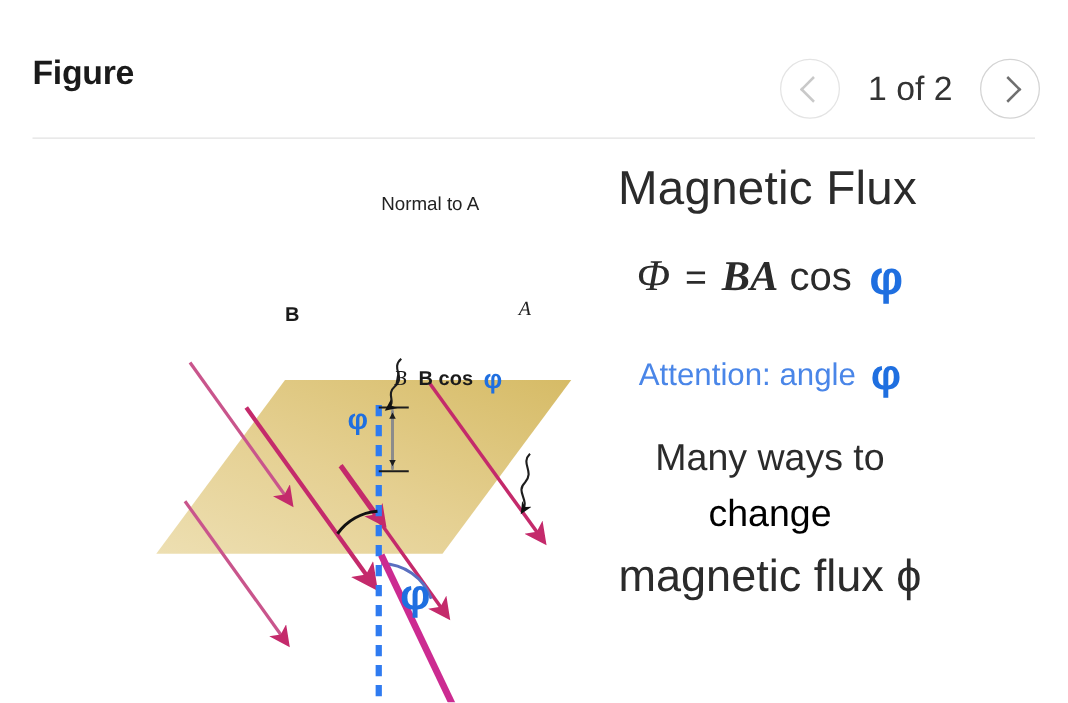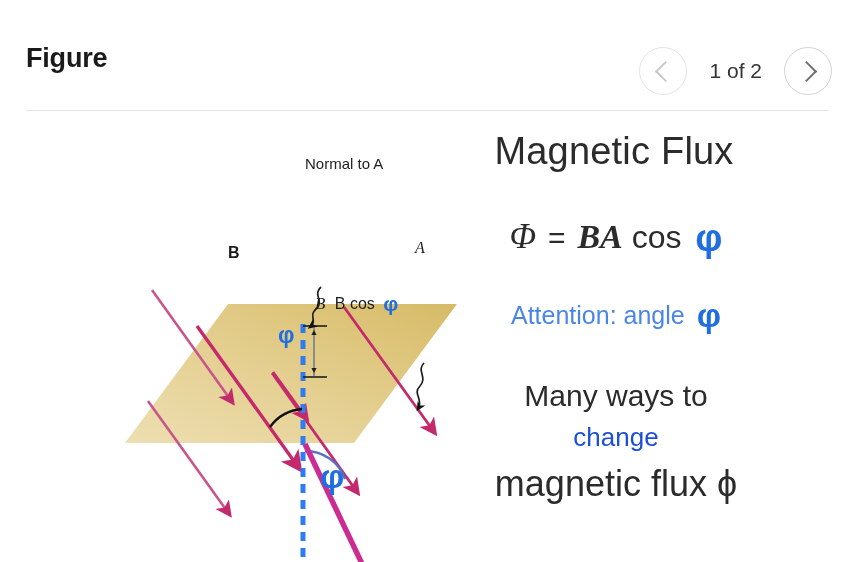--- a/index.html
+++ b/index.html
@@ -61,21 +61,21 @@
   .chev {
     width: 13px;
     height: 13px;
     border-top: 2px solid #b9b9b9;
     border-right: 2px solid #b9b9b9;
     display: block;
   }
   .nav-btn.prev .chev { transform: rotate(-135deg); margin-left: 4px; border-color: #c9c9c9; }
   .nav-btn.next .chev { transform: rotate(45deg); margin-right: 4px; border-color: #6f6f6f; }
   .page-indicator {
-    font-size: 21px;
+    font-size: 27px;
     color: #333333;
     padding: 0 22px;
     white-space: nowrap;
   }
   .divider {
     position: absolute;
     left: 26px;
     top: 110px;
     width: 802px;
     height: 1px;
@@ -105,21 +105,21 @@
     text-align: center;
   }
   .t-title {
     font-size: 38px;
     color: #2b2b2b;
     letter-spacing: 0.2px;
     line-height: 1.1;
     margin-left: -4px;
   }
   .t-formula {
-    margin-top: 44px;
+    margin-top: 28px;
     font-size: 32px;
     color: #2b2b2b;
     white-space: nowrap;
   }
   .t-formula .ital { font-style: italic; font-family: "Liberation Serif", serif; font-size: 35px; }
   .t-formula .ital-b { font-style: italic; font-weight: bold; font-family: "Liberation Serif", serif; font-size: 34px; }
   .t-formula .op { font-size: 30px; padding: 0 3px; }
   .phi-blue-bold {
     color: #1f6fe0;
     font-weight: bold;
@@ -128,28 +128,28 @@
     padding-left: 5px;
   }
   .t-attention {
     margin-top: 36px;
     font-size: 25px;
     color: #4a86e8;
     white-space: nowrap;
   }
   .t-attention .phi-blue-bold { font-size: 34px; color: #1f6fe0; }
   .t-many {
-    margin-top: 38px;
+    margin-top: 24px;
     font-size: 30px;
     color: #2b2b2b;
     line-height: 1.5;
   }
   .t-change {
-    font-size: 26px;
-    color: #1d4ed8;
+    font-size: 30px;
+    color: #000000;
     line-height: 1.5;
   }
   .t-flux {
     font-size: 36px;
     color: #2b2b2b;
     line-height: 1.5;
   }
 </style>
 </head>
 <body>
@@ -243,21 +243,21 @@
   <div style="position:absolute; left:305px; top:44px; font-size:15px; color:#222; font-family:'Liberation Sans',sans-serif; white-space:nowrap;">
     <span>Normal to A</span>
   </div>
 
   <div style="position:absolute; left:228px; top:133px; font-size:16px; font-weight:bold; color:#1a1a1a; font-family:'Liberation Sans',sans-serif;">B</div>
 
   <div style="position:absolute; left:415px; top:128px; font-size:16px; font-style:italic; color:#222; font-family:'Liberation Serif',serif;">A</div>
 
   <div style="position:absolute; left:315px; top:181px; font-size:16px; color:#1a1a1a; white-space:nowrap; font-family:'Liberation Sans',sans-serif;">
     <span style="font-style:italic;font-family:'Liberation Serif',serif;font-size:17px;">B</span>
-    <span style="padding-left:5px;">B cos</span>
+    <span style="padding-left:5px;font-weight:bold;">B cos</span>
     <span style="color:#1f6fe0;font-weight:bold;font-size:21px;padding-left:4px;vertical-align:-2px;">φ</span>
   </div>
 
   <div style="position:absolute; left:278px; top:211px; font-size:23px; font-weight:bold; color:#1f6fe0; font-family:'Liberation Sans',sans-serif;">φ</div>
 
   <div style="position:absolute; left:320px; top:346px; font-size:34px; font-weight:bold; color:#1f6fe0; font-family:'Liberation Sans',sans-serif;">φ</div>
 
   <div class="text-block">
 
     <div class="t-title">Magnetic Flux</div>

